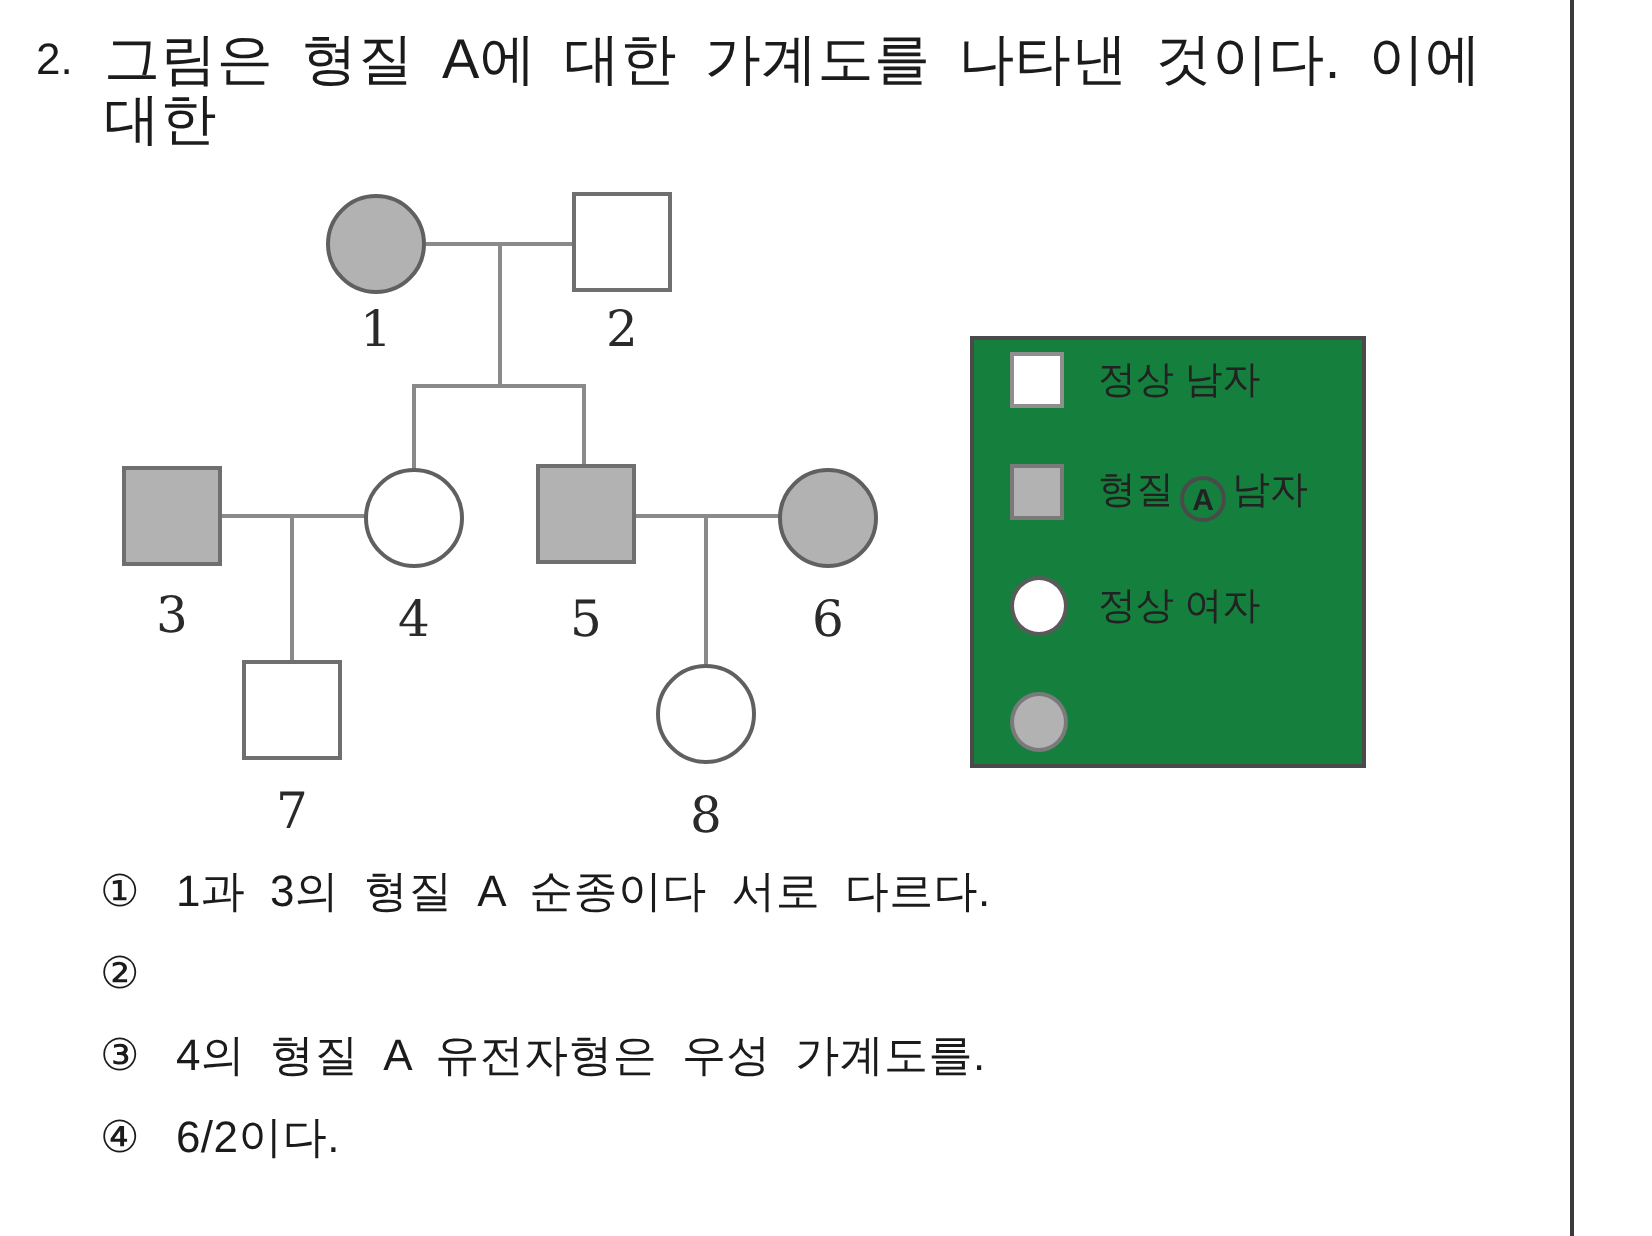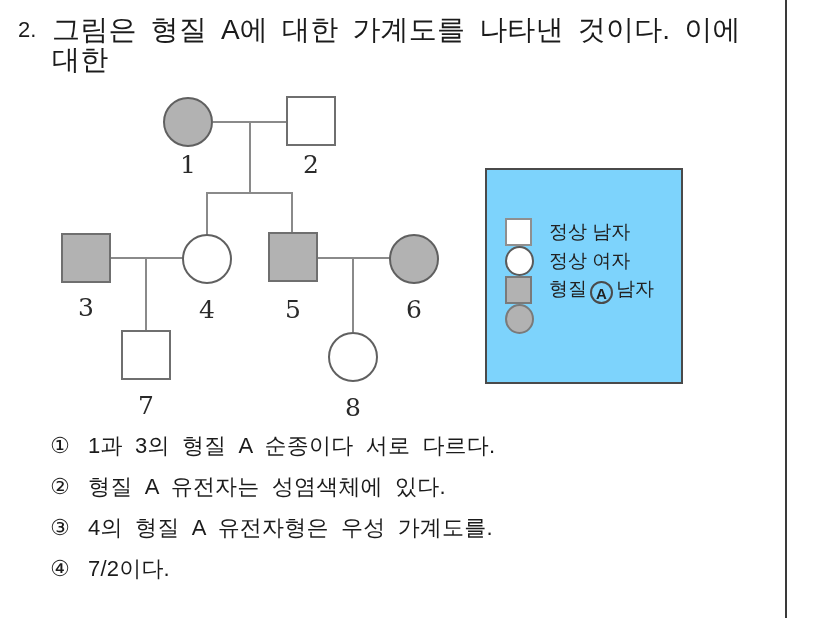--- a/index.html
+++ b/index.html
@@ -18,22 +18,22 @@
             border:2px solid #6f6f6f; }
   .circle { border-radius:50%; border-color:#606060; }
   .affected { background:#b2b2b2; }
   .hl { position:absolute; height:2px; background:#8a8a8a; }
   .vl { position:absolute; width:2px; background:#8a8a8a; }
   .plabel { position:absolute; width:50px; text-align:center;
             font-family:"DejaVu Serif","Liberation Serif",serif;
             font-size:25px; color:#2a2a2a; }
   
   .legend { position:absolute; left:485px; top:168px; width:198px; height:216px;
-            border:2px solid #4a4a4a; background:#7dd3fc;
-            display:flex; flex-direction:column; justify-content:center;
+            border:2px solid #4a4a4a; background:#15803d;
+            display:flex; flex-direction:column; justify-content:space-between;
             padding:6px 0 6px 18px; }
   .legend-row { display:flex; align-items:center; }
   .symwrap { width:34px; display:flex; justify-content:flex-start; }
   .sym-sq { width:27px; height:28px; border:2px solid #8f8f8f; background:#fff; }
   .sym-ci { width:29px; height:30px; border:2px solid #5a5a5a; border-radius:50%; background:#fff; }
   .sym-aff { background:#b2b2b2; border-color:#7a7a7a; }
   .legend-label { font-size:19px; margin-left:10px; color:#222; white-space:nowrap; }
   .circled-a { display:inline-block; width:23px; height:23px; line-height:21px;
                border:2px solid #4a4a4a; border-radius:50%; text-align:center;
                font-size:15px; font-weight:bold; vertical-align:-4px; margin:0 3px; }
@@ -90,52 +90,51 @@
 
   <div class="legend">
     <div class="legend-row">
       <span class="symwrap">
           <span class="sym-sq"></span>
         </span>
       <span class="legend-label">정상 남자</span>
     </div>
     <div class="legend-row">
       <span class="symwrap">
+          <span class="sym-sq sym-aff"></span>
+        </span>
+      <span class="legend-label"><span>형질</span><span class="circled-a">A</span><span>남자</span></span>
+    </div>
+    <div class="legend-row">
+      <span class="symwrap">
           <span class="sym-ci"></span>
         </span>
       <span class="legend-label">정상 여자</span>
-    </div>
-    <div class="legend-row">
-      <span class="symwrap">
-          <span class="sym-sq sym-aff"></span>
-        </span>
-      <span class="legend-label"><span>형질</span><span class="circled-a">A</span><span>남자</span></span>
     </div>
     <div class="legend-row">
       <span class="symwrap">
           <span class="sym-ci sym-aff"></span>
         </span>
     </div>
   </div>
 
   <div class="choices">
     <div class="choice">
       <span class="marker">①</span>
       <span class="ctext">1과 3의 형질 A 순종이다 서로 다르다.</span>
     </div>
     <div class="choice">
       <span class="marker">②</span>
-      <span class="ctext">형질 A 유전자는 성염색체에 있다.</span>
     </div>
     <div class="choice">
       <span class="marker">③</span>
       <span class="ctext">4의 형질 A 유전자형은 우성 가계도를.</span>
     </div>
     <div class="choice">
       <span class="marker">④</span>
       <span>
-        <div class="ctext">7/2이다.</div>
+        <div class="ctext">6/2이다.</div>
       </span>
     </div>
   </div>
 
   <div class="divider"></div>
 </div>
 
 </body></html>

